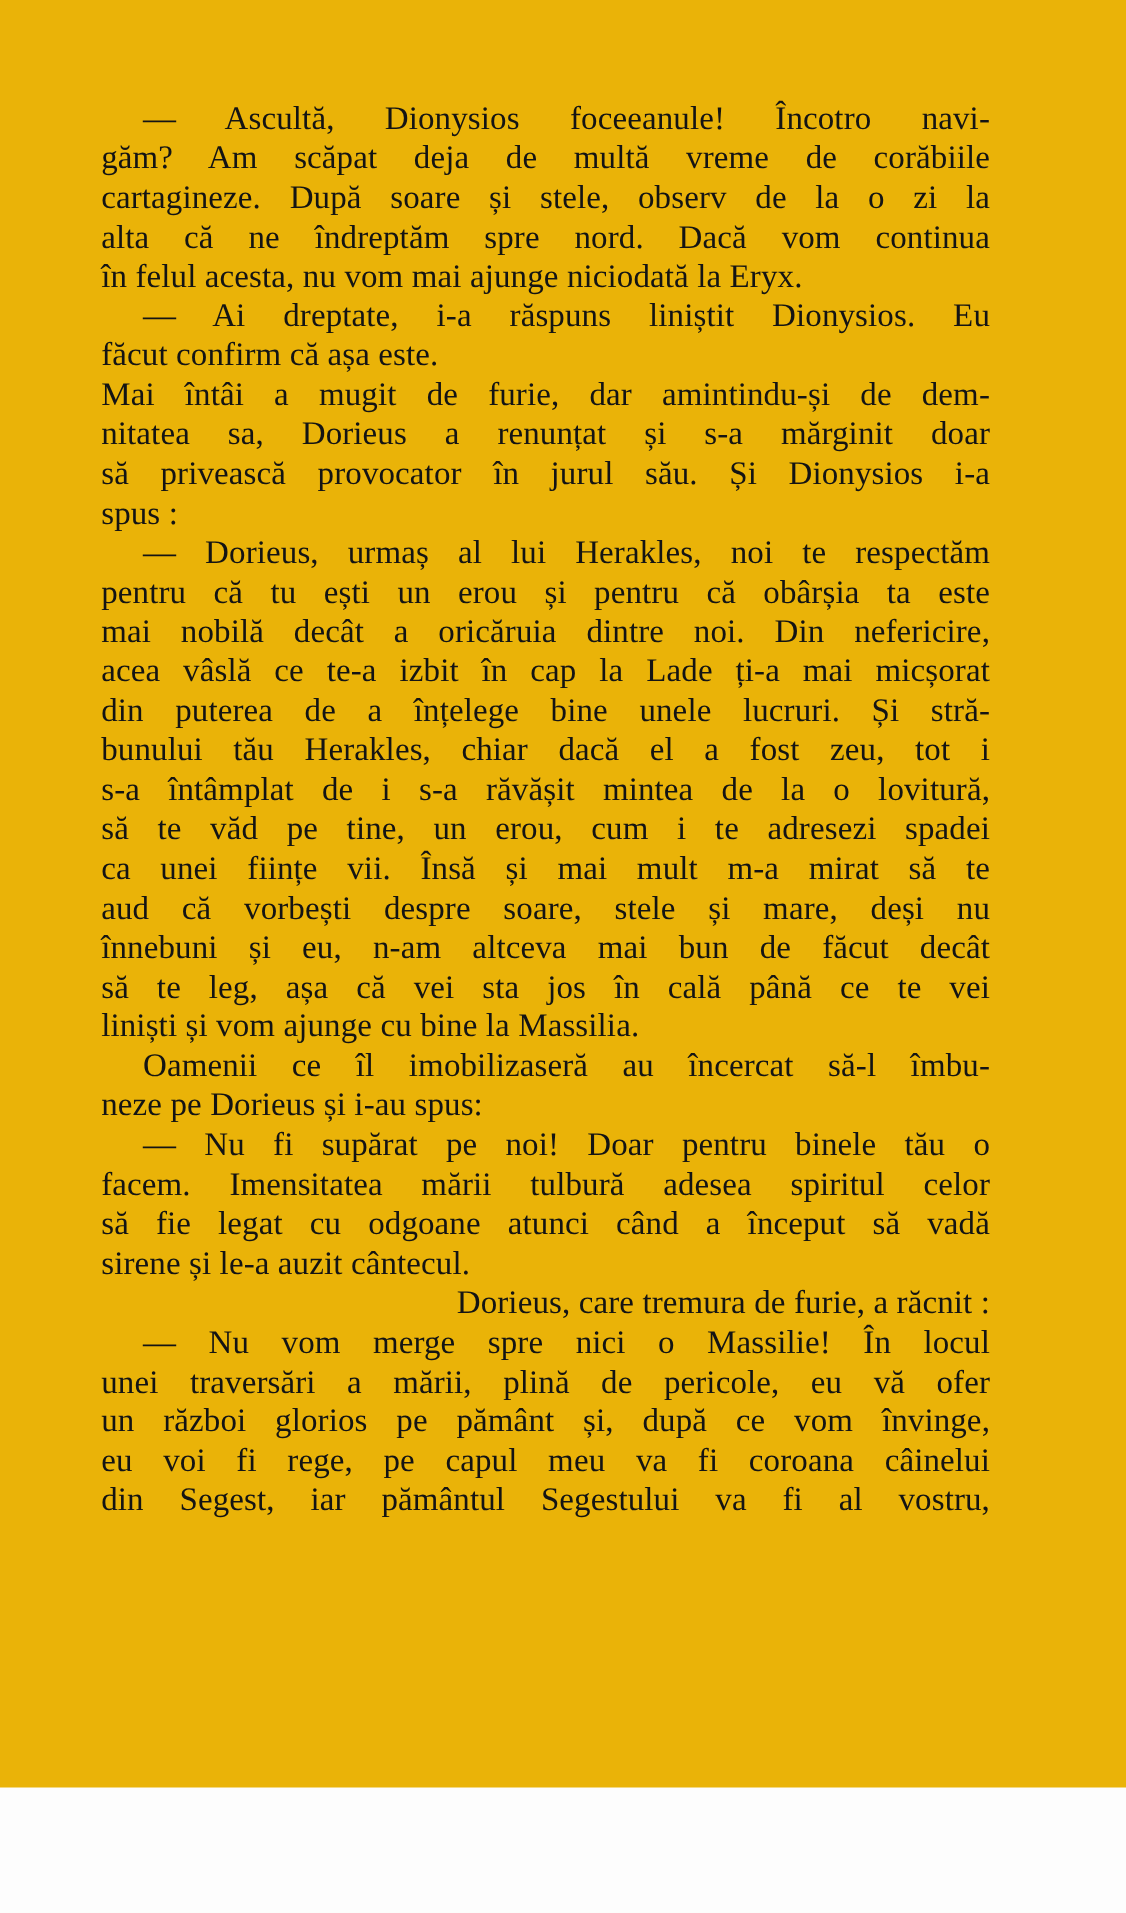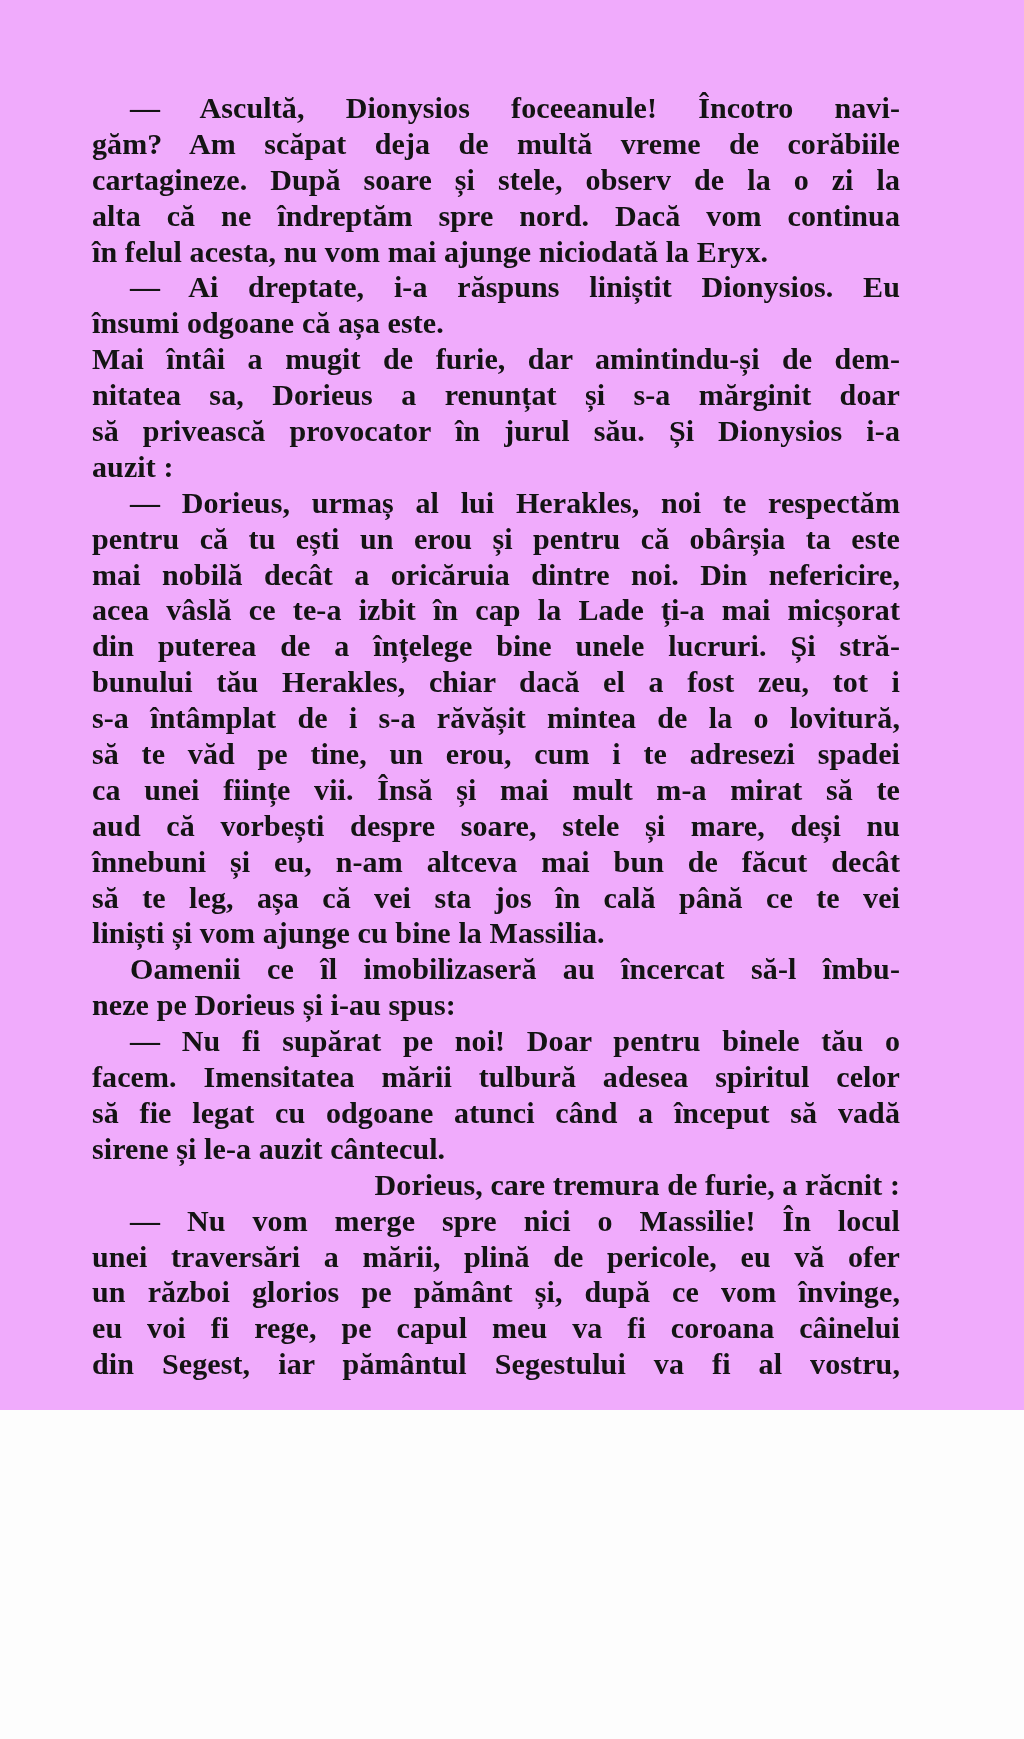--- a/index.html
+++ b/index.html
@@ -12,24 +12,23 @@
     height: 1739px;
     position: relative;
     font-family: "Liberation Serif", "DejaVu Serif", serif;
     color: #141414;
     -webkit-font-smoothing: antialiased;
   }
   .page {
     position: absolute;
     left: 0; top: 0;
     width: 1024px;
-    height: 1410px;
-    background: #f0abfc;
+    height: 1625px;
+    background: #eab308;
     overflow: hidden;
-    font-weight: bold;
   }
   .text-block {
     position: absolute;
     left: 92px;
     top: 90px;
     width: 808px;
   }
   .line {
     height: 35.9px;
     line-height: 35.9px;
@@ -61,25 +60,25 @@
 <body>
 
 <main class="page">
   <div class="text-block">
       <div class="line just ind">— Ascultă, Dionysios foceeanule! Încotro navi-</div>
       <div class="line just">găm? Am scăpat deja de multă vreme de corăbiile</div>
       <div class="line just">cartagineze. După soare și stele, observ de la o zi la</div>
       <div class="line just">alta că ne îndreptăm spre nord. Dacă vom continua</div>
       <div class="line end">în felul acesta, nu vom mai ajunge niciodată la Eryx.</div>
       <div class="line just ind">— Ai dreptate, i-a răspuns liniștit Dionysios. Eu</div>
-      <div class="line end">însumi odgoane că așa este.</div>
+      <div class="line end">făcut confirm că așa este.</div>
       <div class="line just">Mai întâi a mugit de furie, dar amintindu-și de dem-</div>
       <div class="line just">nitatea sa, Dorieus a renunțat și s-a mărginit doar</div>
       <div class="line just">să privească provocator în jurul său. Și Dionysios i-a</div>
-      <div class="line end">auzit :</div>
+      <div class="line end">spus :</div>
       <div class="line just ind">— Dorieus, urmaș al lui Herakles, noi te respectăm</div>
       <div class="line just">pentru că tu ești un erou și pentru că obârșia ta este</div>
       <div class="line just">mai nobilă decât a oricăruia dintre noi. Din nefericire,</div>
       <div class="line just">acea vâslă ce te-a izbit în cap la Lade ți-a mai micșorat</div>
       <div class="line just">din puterea de a înțelege bine unele lucruri. Și stră-</div>
       <div class="line just">bunului tău Herakles, chiar dacă el a fost zeu, tot i</div>
       <div class="line just">s-a întâmplat de i s-a răvășit mintea de la o lovitură,</div>
       <div class="line just">să te văd pe tine, un erou, cum i te adresezi spadei</div>
       <div class="line just">ca unei ființe vii. Însă și mai mult m-a mirat să te</div>
       <div class="line just">aud că vorbești despre soare, stele și mare, deși nu</div>

